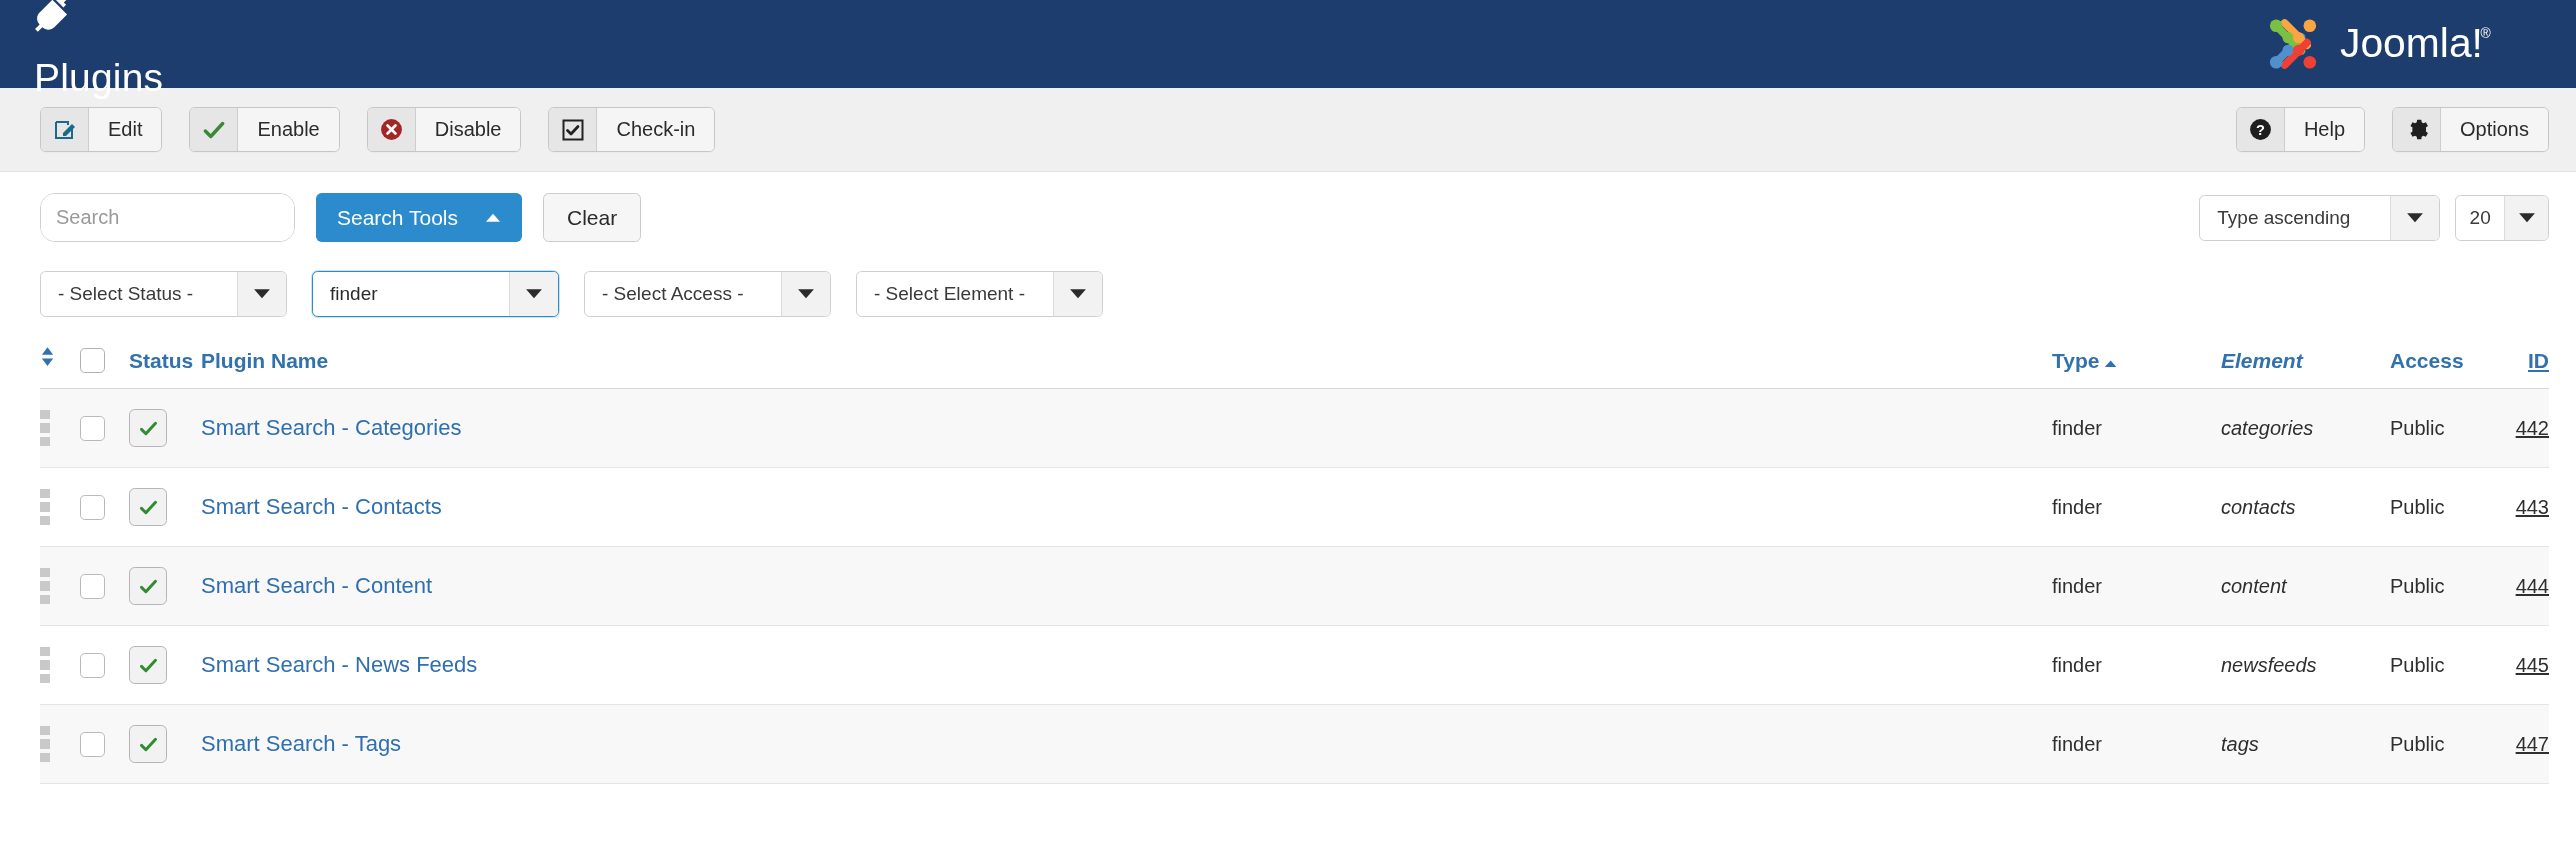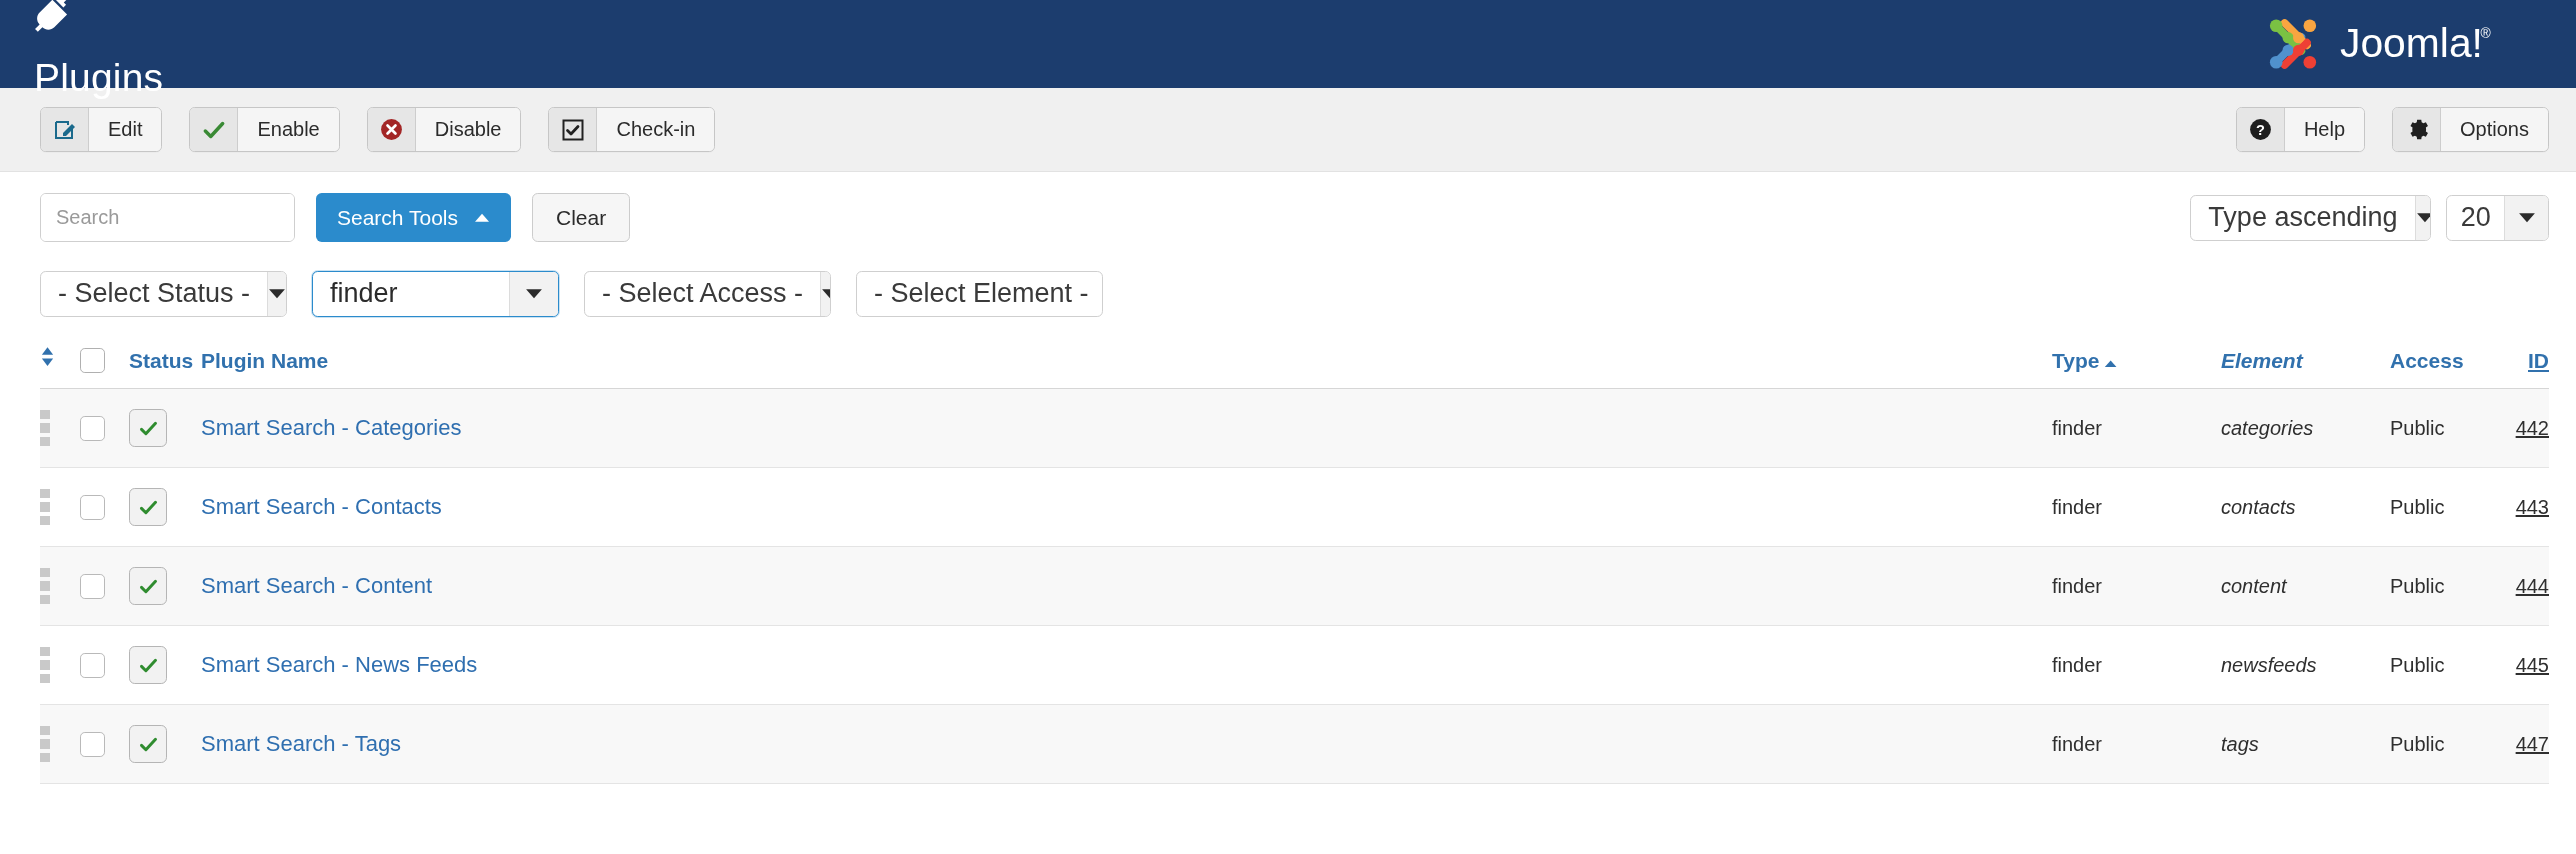--- a/index.html
+++ b/index.html
@@ -53,48 +53,48 @@
 
   
   .searchbar {
     height: 91px; display: flex; align-items: center;
     justify-content: space-between; padding: 0 27px 0 40px;
     background: #ffffff;
   }
   .sb-left { display: flex; align-items: center; gap: 21px; }
   .search-wrap {
     display: flex; height: 49px; width: 255px;
-    border: 1px solid #cfcfcf; border-radius: 6px; overflow: hidden;
+    border: 1px solid #cfcfcf; border-radius: 15px; overflow: hidden;
     background: #fff;
   }
   .search-input {
     flex: 1; border: 0; outline: 0; padding: 0 15px;
     font-size: 20px; color: #2b2b2b; background: #fff;
     font-family: "Liberation Sans", sans-serif;
   }
   .search-input::placeholder { color: #9a9a9a; }
   .btn-primary {
     height: 49px; padding: 0 21px; border: 0; border-radius: 5.7px;
     background: #2b8bcc; color: #fff; font-size: 21px; cursor: pointer;
-    display: flex; align-items: center; gap: 16px;
+    display: flex; align-items: center; gap: 27px;
     font-family: "Liberation Sans", sans-serif;
   }
   .btn-plain {
     height: 49px; padding: 0 23px; border: 1px solid #cccccc; border-radius: 5.7px;
     background: #f6f6f6; color: #2b2b2b; font-size: 21px; cursor: pointer;
     font-family: "Liberation Sans", sans-serif;
   }
   .sb-right { display: flex; align-items: center; gap: 15px; }
   .sel {
     display: flex; height: 46px; border: 1px solid #cfcfcf;
     border-radius: 5.7px; overflow: hidden; background: #fff;
   }
   .sel-val {
     display: flex; align-items: center; padding: 0 17px;
-    font-size: 27px; color: #3a3a3a; white-space: nowrap;
+    font-size: 19px; color: #3a3a3a; white-space: nowrap;
   }
   .sel-arrow {
     width: 49px; background: #f2f2f2; border-left: 1px solid #dcdcdc;
     display: flex; align-items: center; justify-content: center;
   }
   .sel.sort-sel { width: 241px; }
   .sel.sort-sel .sel-val { flex: 1; }
   .sel.limit-sel .sel-val { padding: 0 13.3px; }
   .sel.limit-sel .sel-arrow { width: 44px; }
 

